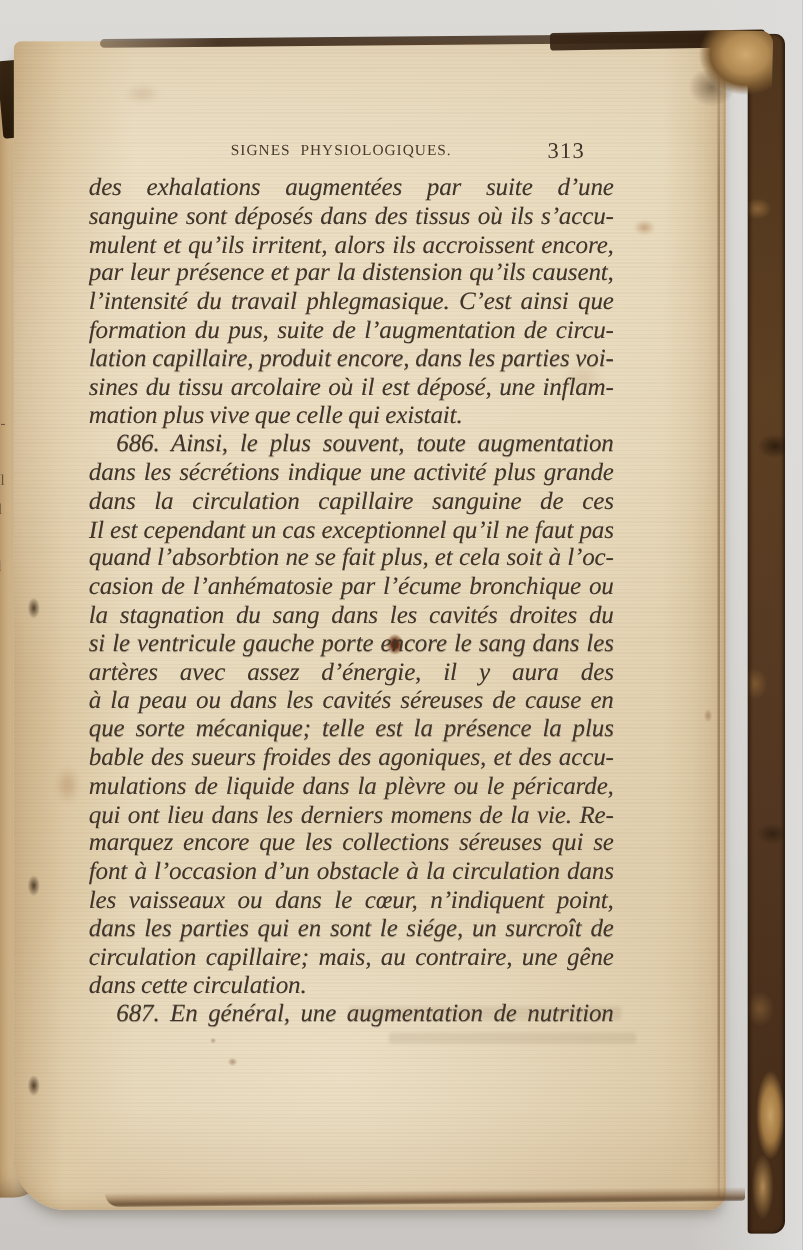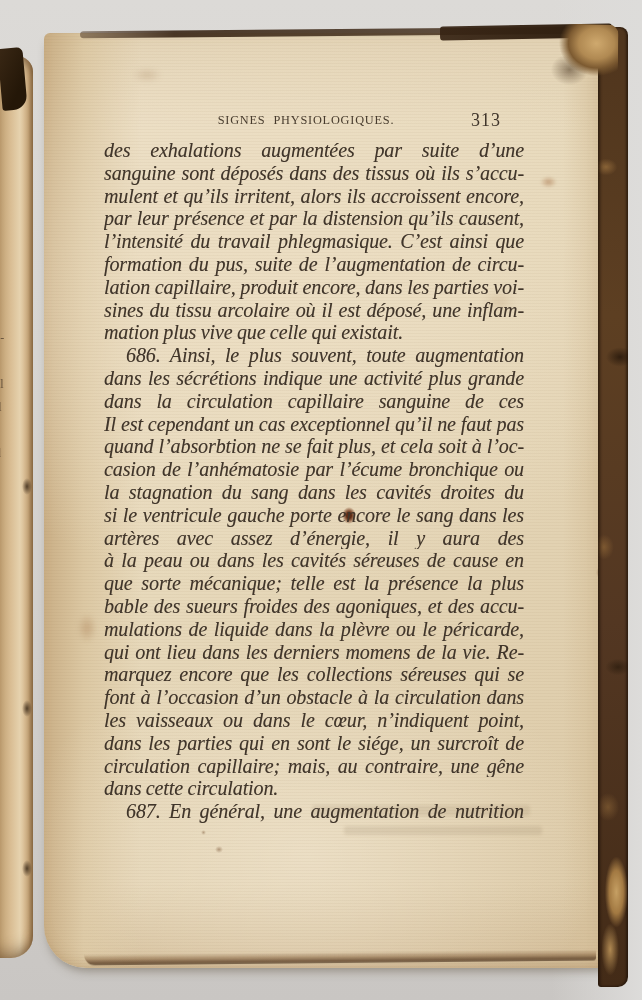--- a/index.html
+++ b/index.html
@@ -23,21 +23,21 @@
       border-radius:0 6px 14px 3px;transform:rotate(-5deg);}
   .fragments{position:absolute;left:0;top:0;width:10px;height:1000px;overflow:hidden;z-index:4;}
   .frag{position:absolute;left:-5px;width:14px;font-size:12px;color:rgba(80,62,45,.8);
         font-family:"Liberation Serif",serif;}
 
   
   .notch{position:absolute;left:22px;width:10px;height:17px;border-radius:50%;
          background:radial-gradient(closest-side,rgba(50,34,18,.8),rgba(50,34,18,0));z-index:4;}
 
   
-  .main-page{position:absolute;left:44px;top:33px;width:570px;height:935px;
+  .main-page{position:absolute;left:11px;top:33px;width:570px;height:935px;
       border-radius:6px 10px 14px 42px;
       background:
         radial-gradient(420px 300px at 46% 88%, rgba(244,234,214,.55), rgba(244,234,214,0) 70%),
         radial-gradient(520px 400px at 42% 28%, #ecdec3 0%, rgba(236,222,195,0) 75%),
         linear-gradient(90deg,#caaf86 0%,#dcc8a3 7%,rgba(220,200,163,0) 17%),
         linear-gradient(270deg,#d5bf99 0%,rgba(213,191,153,0) 9%),
         linear-gradient(0deg,#d4be9a 0%,rgba(212,190,154,0) 9%),
         linear-gradient(180deg,#e2d2b4 0%,rgba(226,210,180,0) 10%),
         linear-gradient(135deg,#eee1c9 0%,#e7d9bb 45%,#dbc8a5 100%);
       box-shadow:0 7px 10px -4px rgba(95,85,68,.5),

